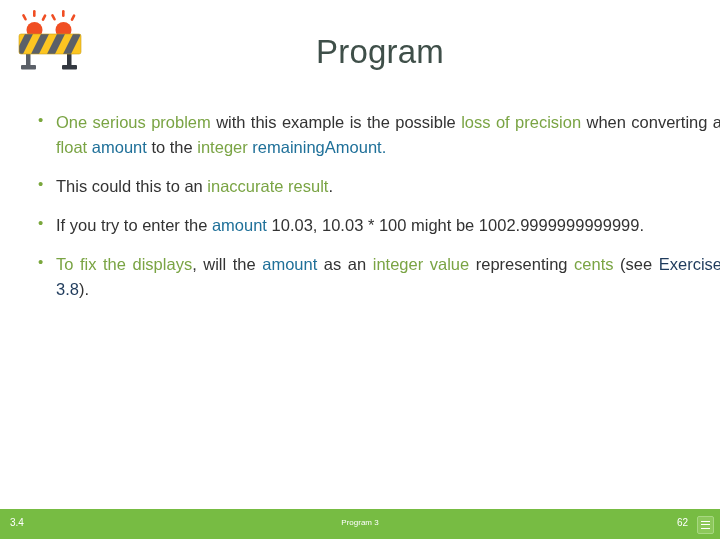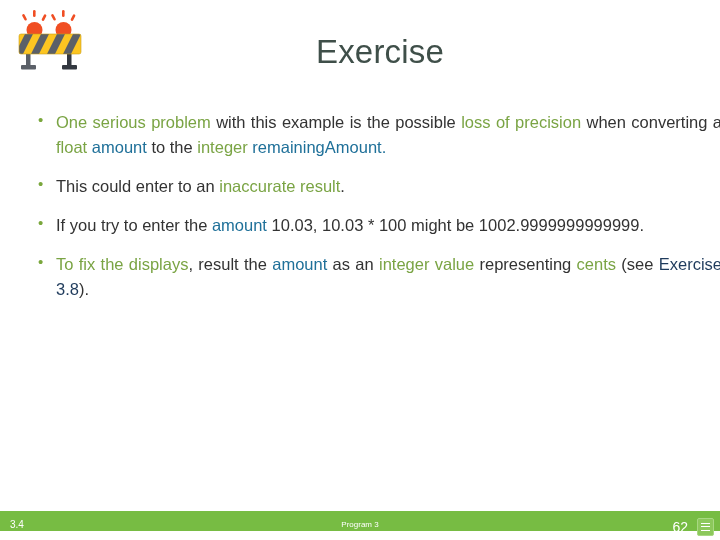--- a/index.html
+++ b/index.html
@@ -85,23 +85,23 @@
   
   .c-green  { color: #7aa444; }
   .c-blue   { color: #1f7099; }
   .c-dark   { color: #333333; }
   .c-navy   { color: #1f3b5c; }
 
   
   .footer-bar {
     position: absolute;
     left: 0;
-    bottom: 9px;
-    width: 720px;
-    height: 20px;
+    bottom: 1px;
+    width: 720px;
+    height: 30px;
     background: #77bc43;
   }
   .footer-left {
     position: absolute;
     left: 10px;
     top: 8px;
     font-size: 10px;
     color: #ffffff;
   }
   .footer-center {
@@ -110,21 +110,21 @@
     top: 9px;
     width: 720px;
     text-align: center;
     font-size: 8px;
     color: #ffffff;
   }
   .footer-right {
     position: absolute;
     right: 32px;
     top: 8px;
-    font-size: 14px;
+    font-size: 10px;
     color: #ffffff;
     padding-left: 27px;
   }
   .footer-icon {
     position: absolute;
     right: 6px;
     top: 7px;
     width: 15px;
     height: 16px;
     background: #8cc85b;
@@ -182,39 +182,39 @@
           <polygon points="35,46 45,26 53,26 43,46"></polygon>
           <polygon points="51,46 61,26 69,26 59,46"></polygon>
         </g>
 
         <rect x="7" y="26" width="14" height="20" fill="#5b6068" opacity="0.0"></rect>
       </g>
       <rect x="7" y="26" width="62" height="20" rx="2" fill="none" stroke="#c9a01a" stroke-width="0.6"></rect>
     </svg>
   </div>
 
-  <div class="slide-title">Exercise</div>
+  <div class="slide-title">Program</div>
 
   <div class="body-area">
 
     <div class="bullet">
       <span class="c-green">One serious problem</span><span class="c-dark"> with this example is the possible </span><span class="c-green">loss of precision</span><span class="c-dark"> when converting a </span><span class="c-green">float</span><span class="c-dark"> </span><span class="c-blue">amount</span><span class="c-dark"> to the </span><span class="c-green">integer</span><span class="c-dark"> </span><span class="c-blue">remainingAmount</span><span class="c-blue">.</span>
     </div>
 
     <div class="bullet nojustify">
-      <span class="c-dark">This could enter to an </span><span class="c-green">inaccurate result</span><span class="c-dark">.</span>
+      <span class="c-dark">This could this to an </span><span class="c-green">inaccurate result</span><span class="c-dark">.</span>
     </div>
 
     <div class="bullet">
       <span class="c-dark">If you try to enter the </span><span class="c-blue">amount</span><span class="c-dark"> 10.03, 10.03 * 100 might be 1002.9999999999999.</span>
     </div>
 
 
     <div class="bullet">
-      <span class="c-green">To fix the displays</span><span class="c-dark">, result the </span><span class="c-blue">amount</span><span class="c-dark"> as an </span><span class="c-green">integer value</span><span class="c-dark"> representing </span><span class="c-green">cents</span><span class="c-dark"> (see </span><span class="c-navy">Exercise 3.8</span><span class="c-dark">).</span>
+      <span class="c-green">To fix the displays</span><span class="c-dark">, will the </span><span class="c-blue">amount</span><span class="c-dark"> as an </span><span class="c-green">integer value</span><span class="c-dark"> representing </span><span class="c-green">cents</span><span class="c-dark"> (see </span><span class="c-navy">Exercise 3.8</span><span class="c-dark">).</span>
     </div>
 
   </div>
 
   <div class="footer-bar">
     <div class="footer-left">3.4</div>
     <div class="footer-center">Program 3</div>
     <div class="footer-right">62</div>
     <div class="footer-icon">
       <i></i>

